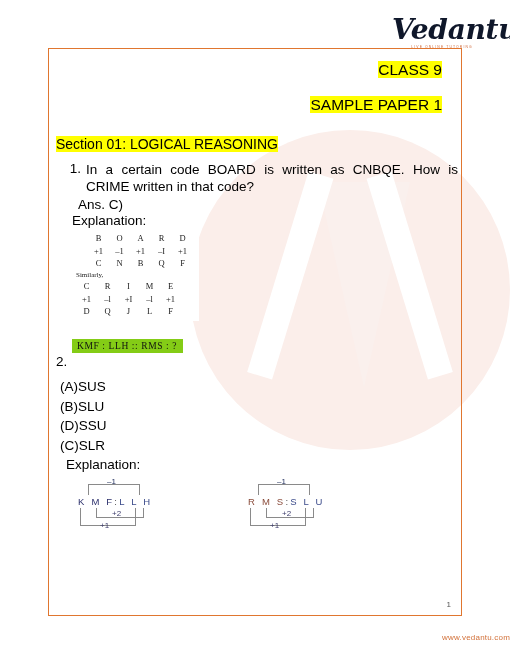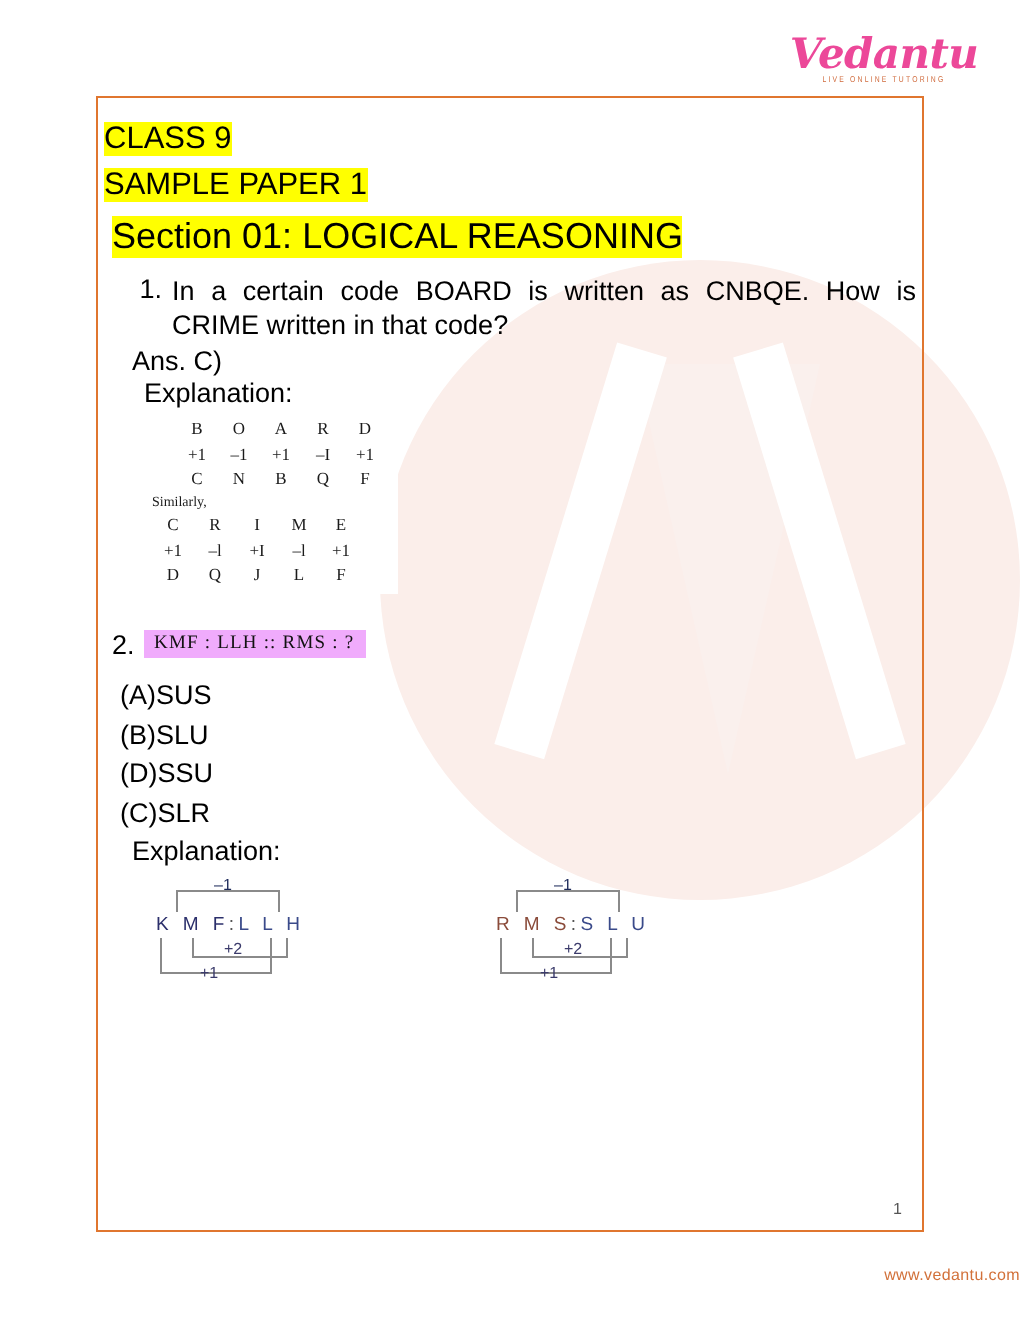--- a/index.html
+++ b/index.html
@@ -22,22 +22,22 @@
     top: 16px;
     right: 18px;
     width: 100px;
     text-align: center;
     line-height: 1;
   }
   .logo-mark {
     font-family: "DejaVu Serif", serif;
     font-style: italic;
     font-weight: bold;
-    font-size: 21px;
-    color: #ec4899;
+    font-size: 28px;
+    color: #0f172a;
     letter-spacing: -0.3px;
     display: block;
   }
   .logo-tagline {
     display: block;
     margin-top: 2px;
     font-size: 3.4px;
     letter-spacing: 1.1px;
     color: #d06a3c;
     transform: scaleY(1.25);
@@ -104,33 +104,33 @@
     left: 52px;
     top: 52px;
     width: 406px;
     height: 560px;
     z-index: 2;
   }
 
   .hl { background: #ffff00; }
 
   .title-line {
-    text-align: left;
+    text-align: right;
     font-size: 15.5px;
     font-weight: normal;
-    margin: 0;
+    margin: 16px;
     line-height: 1.25;
   }
   .title-1 { margin-top: 8px; }
   .title-2 { margin-top: 4px; }
 
   .section-head {
     margin-top: 5px;
     margin-left: 4px;
-    font-size: 18px;
+    font-size: 14px;
     display: inline-block;
   }
 
   
   .q-block { margin-top: 8px; padding-left: 14px; }
   .q-row { display: flex; }
   .q-num {
     width: 20px;
     flex: 0 0 20px;
     font-size: 13.5px;
@@ -146,21 +146,21 @@
   }
   .opt-list { margin-top: 1px; padding-left: 25px; }
   .opt {
     font-size: 13.5px;
     line-height: 1.3;
   }
   .opt-key { display: inline-block; width: 30px; }
 
   .ans-line {
     margin-top: 2px;
-    margin-left: 0;
+    margin-left: 12px;
     font-size: 13.5px;
   }
   .expl-line {
     margin-top: 1px;
     margin-left: 6px;
     font-size: 13.5px;
   }
 
   
   .expl-table {
@@ -184,26 +184,26 @@
     font-size: 7px;
     font-style: normal;
     margin: 1px 0 0 0;
   }
 
   
   .q2-block { margin-top: 18px; padding-left: 4px; }
   .q2-head { display: flex; align-items: flex-end; }
   .q2-num { font-size: 13.5px; width: 16px; }
   .q2-stem {
-    background: #f0abfc;
+    background: #84cc16;
     font-family: "Liberation Serif", serif;
     font-size: 9.5px;
     letter-spacing: 0.6px;
     padding: 2px 6px 2px 5px;
-    margin-bottom: 1px;
+    margin-bottom: 16px;
     color: #111;
     text-align: center;
   }
   .q2-opts { margin-top: 8px; padding-left: 4px; }
   .q2-opt { font-size: 13.5px; line-height: 1.45; }
   .q2-ans { margin-top: 1px; padding-left: 10px; font-size: 13.5px; }
   .q2-expl { margin-top: 1px; padding-left: 10px; font-size: 13.5px; }
 
   
   .diagrams {

